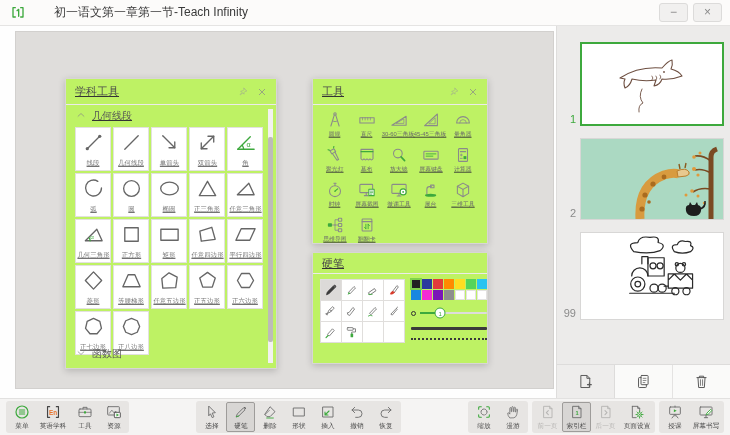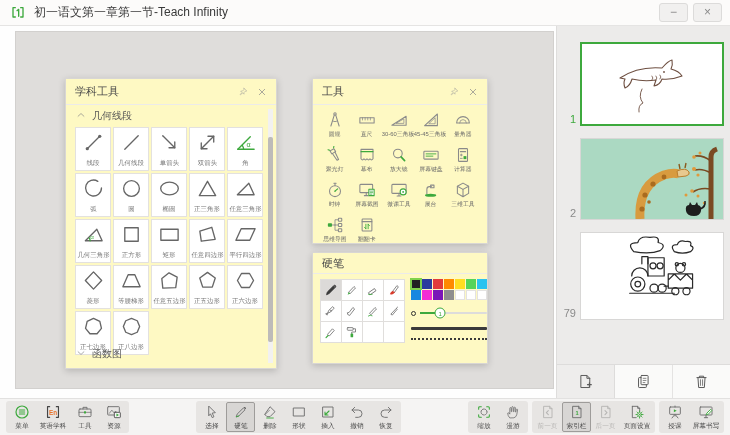--- a/index.html
+++ b/index.html
@@ -2,30 +2,30 @@
 <html><head>
 <meta charset="utf-8">
 <style>
   html,body{margin:0;padding:0;background:#999;}
   *{box-sizing:border-box;}
   .window{position:relative;width:730px;height:435px;background:#fff;overflow:hidden;
           font-family:"Liberation Sans",sans-serif;color:#333;}
   
   .titlebar{height:26px;display:flex;align-items:center;padding:0 8px;background:#FCFBFA;border-bottom:1px solid #E5E4E3;}
   .tb-logo{width:20px;height:16px;margin-right:6px;}
-  .tb-title{font-size:12px;color:#3A3A3A;}
+  .tb-title{font-size:12px;color:#3A3A3A;margin-left:20px;}
   .tb-btns{margin-left:auto;display:flex;gap:5px;}
   .tb-btn{width:29px;height:19px;background:#F1F0EF;border:1px solid #DCDBDA;border-radius:3px;
           color:#8A8A8A;font-size:12px;line-height:16px;text-align:center;cursor:default;}
   
   .main{position:absolute;top:26px;left:0;right:0;bottom:37px;display:flex;}
   .workspace{flex:1;position:relative;background:#FEFEFE;}
   .canvas{position:absolute;left:15px;top:5px;right:2px;bottom:9px;background:#DFDDDB;border:1px solid #D2D0CE;}
   
-  .panel{position:absolute;background:#fef9c3;border:1px solid #D8D6D4;box-shadow:0 2px 7px rgba(0,0,0,.18);}
+  .panel{position:absolute;background:#bef264;border:1px solid #D8D6D4;box-shadow:0 2px 7px rgba(0,0,0,.18);text-decoration:underline;}
   .p-head{height:26px;display:flex;align-items:center;padding:0 9px;border-bottom:1px solid #ECEBEA;}
   .p-title{font-size:11px;color:#4A4A4A;}
   .p-ico{margin-left:auto;display:flex;gap:9px;align-items:center;}
   .p-ico span{display:inline-flex;}
   .panel-subject{left:65px;top:52px;width:212px;height:291px;}
   .sec-row{height:21px;display:flex;align-items:center;gap:6px;padding:0 10px;font-size:10px;color:#555;}
   .shape-grid{display:grid;grid-template-columns:repeat(5,36px);gap:2px;padding:1px 14px 0 9px;}
   .tile{height:44px;border:1px solid #E3E1DF;background:#fff;display:flex;flex-direction:column;align-items:center;}
   .tile svg{width:23px;height:23px;margin-top:3px;}
   .tile-label{font-size:7px;color:#787878;margin-top:auto;margin-bottom:2px;white-space:nowrap;transform:scale(.92);}
@@ -580,21 +580,21 @@
                   <circle cx="67" cy="63" r="1.8"></circle>
                 </g>
                 <path d="M95 32 q9-4 12 1 q1 3-3 4 l-8 1 z" fill="#E8C98F" stroke="#B97F2E" stroke-width="1"></path>
                 <path d="M98 30 l-1-5 M103 29 l1-5" stroke="#8A5A1E" stroke-width="1.4"></path>
                 <path d="M104 72 q-1-6 3-6 l1-3 2 3 h3 l2-3 1 3 q4 1 3 6 q-1 5-7 5 q-7 0-8-5 z" fill="#1E1E1E" stroke="none"></path>
                 <path d="M118 70 q6-2 5-8" stroke="#1E1E1E" stroke-width="1.5"></path>
               </svg>
             </div>
           </div>
           <div class="page-item">
-            <span class="page-num">79</span>
+            <span class="page-num">99</span>
             <div class="thumb" style="height: 88px; background: rgb(255, 255, 255);">
               <svg viewBox="0 0 140 80" fill="none" stroke="#2A2A2A" stroke-width="1.2" stroke-linecap="round" stroke-linejoin="round">
                 <path d="M52 16 q-8-9 4-9 q2-7 12-5 q10-2 8 5 q9 2 2 8 q-10 4-26 1 z"></path>
                 <path d="M92 16 q-5-7 3-7 q2-5 8-3 q7-1 5 4 q5 2 0 6 q-8 3-16 0 z"></path>
                 <path d="M60 28 v-7 h6 v7"></path>
                 <rect x="66" y="22" width="16" height="18"></rect>
                 <circle cx="71" cy="30" r="3"></circle>
                 <circle cx="78" cy="30" r="3"></circle>
                 <path d="M50 40 a8 8 0 0 1 16 0"></path>
                 <circle cx="56" cy="48" r="7"></circle>

